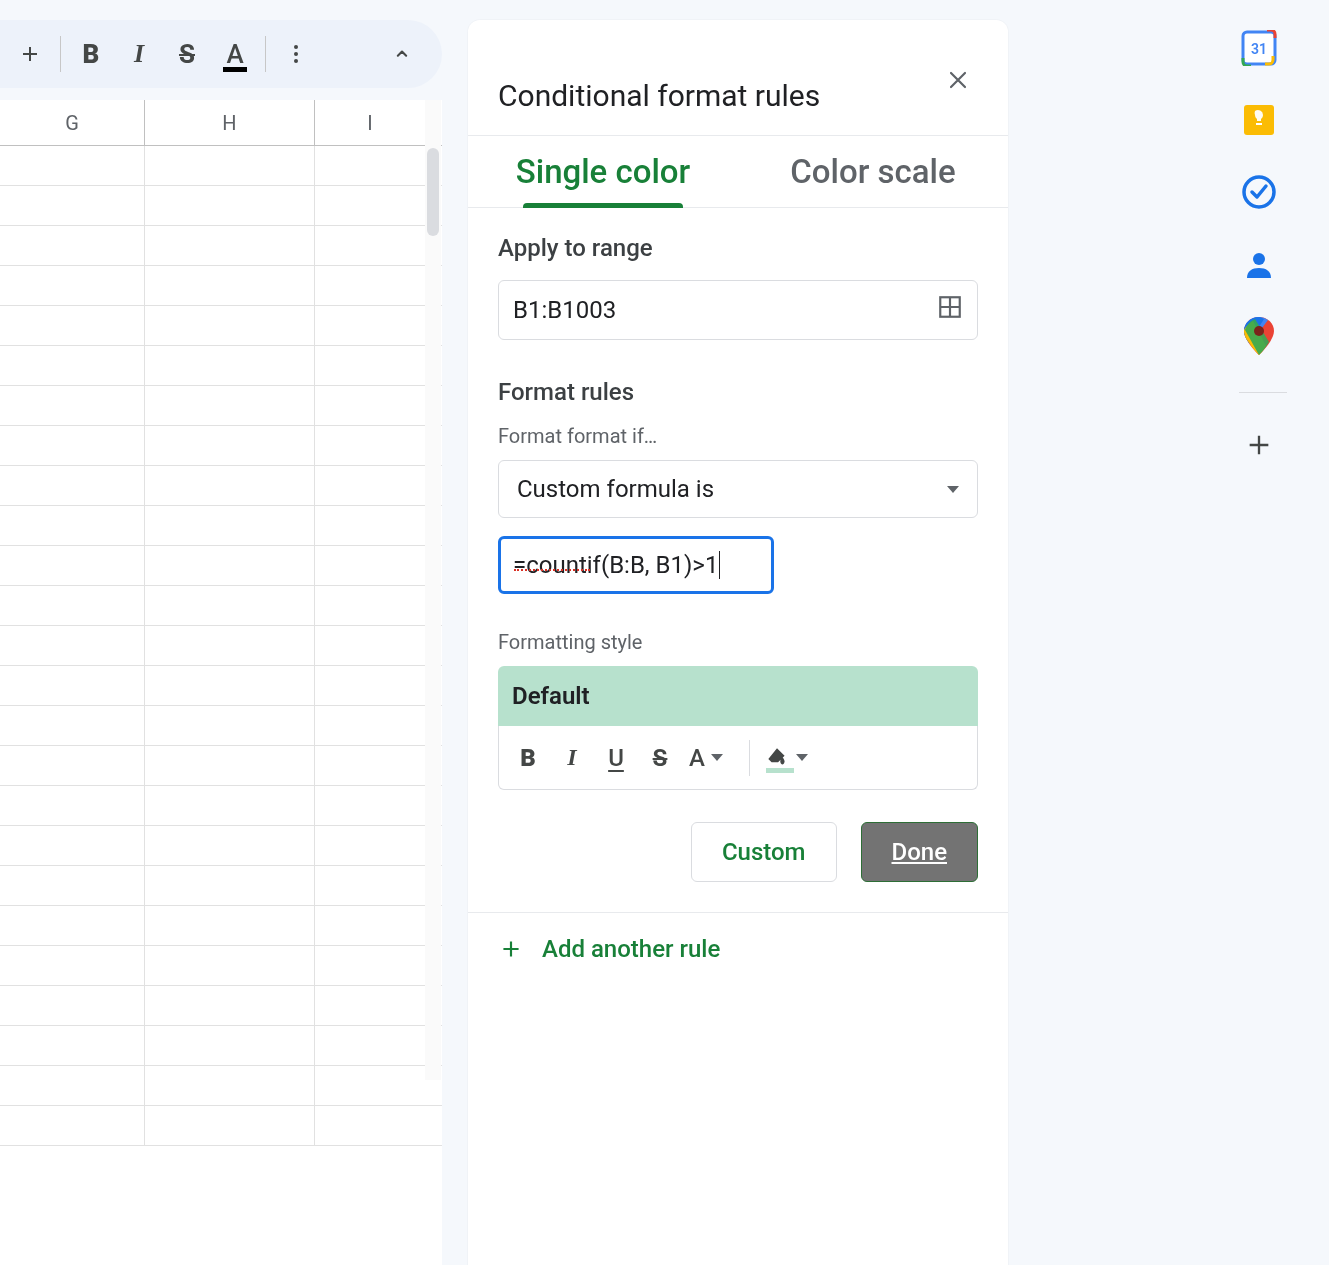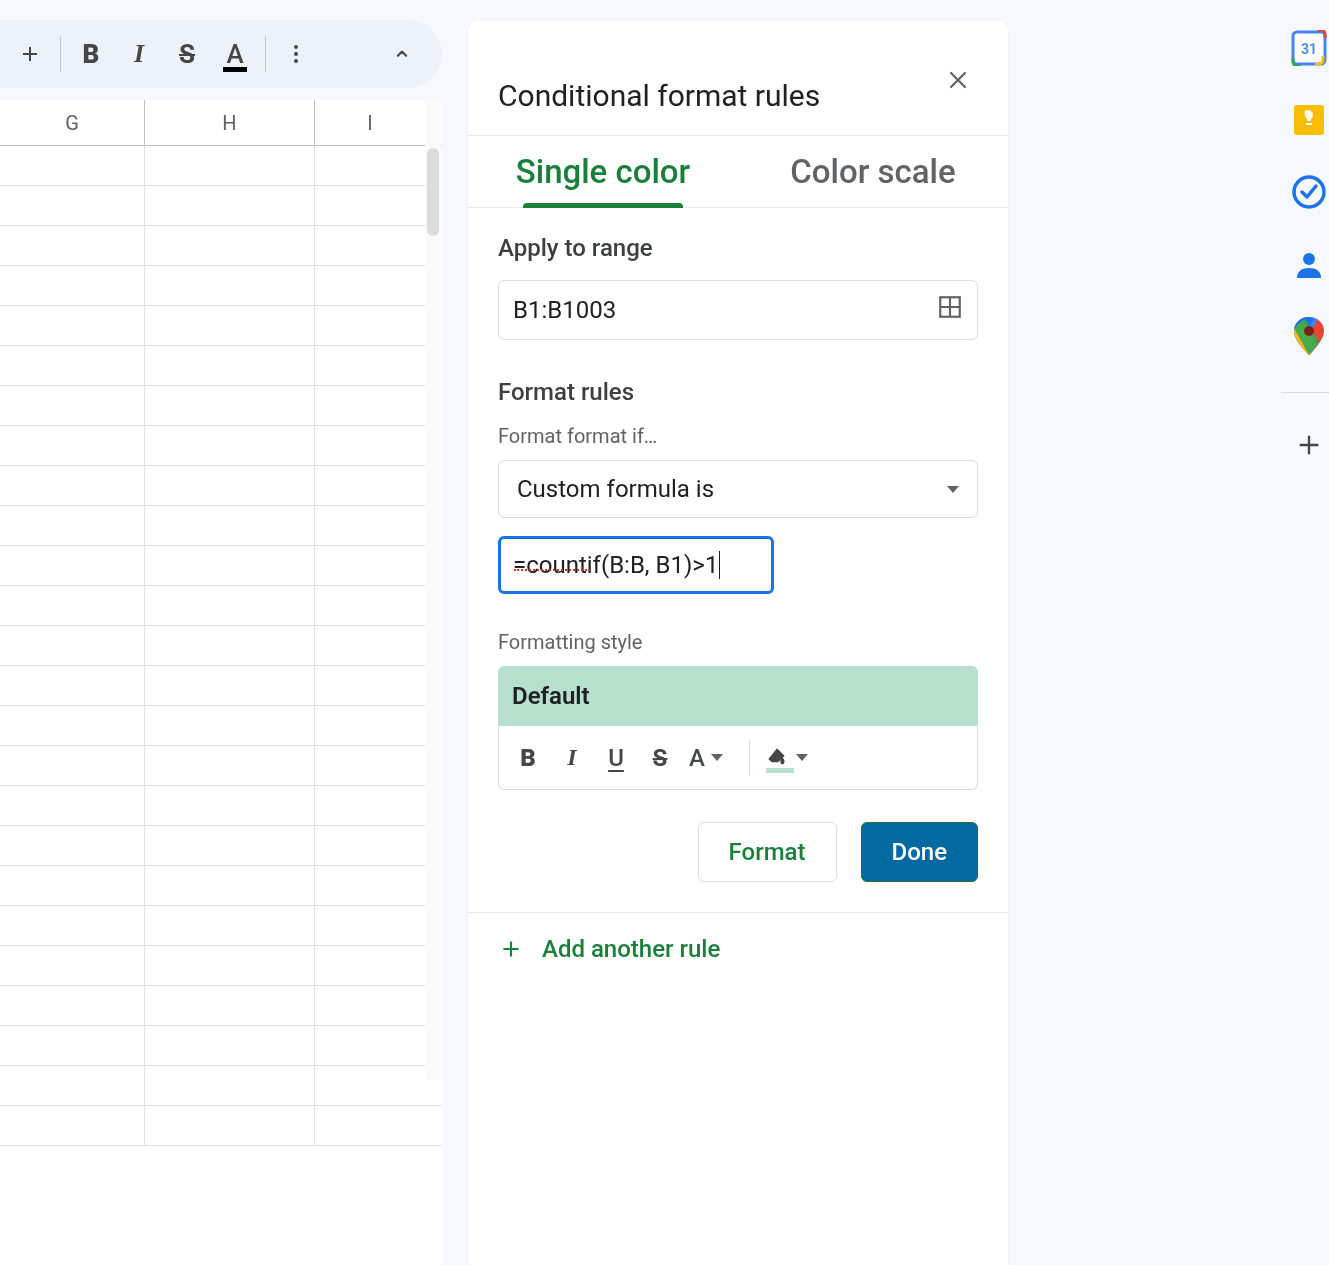--- a/index.html
+++ b/index.html
@@ -290,21 +290,21 @@
     height: 60px;
     padding: 0 30px;
     border-radius: 6px;
     font-size: 24px;
     font-weight: 500;
     display: flex;
     align-items: center;
     cursor: pointer;
   }
   .btn-cancel { border: 1px solid #dadce0; color: #188038; background: #fff; }
-  .btn-done { background: #0369a1; color: #fff; border: 1px solid #2d6e36; }
+  .btn-done { background: #737373; color: #fff; border: 1px solid #2d6e36; text-decoration: underline; }
 
   .panel-footer {
     border-top: 1px solid #e8eaed;
     padding: 22px 30px;
   }
   .add-rule {
     display: flex;
     align-items: center;
     gap: 18px;
     font-size: 24px;
@@ -316,21 +316,21 @@
   
   .right-sidebar {
     position: absolute;
     top: 14px;
     right: 0;
     width: 90px;
     bottom: 0;
     background: #f5f8fc;
     display: flex;
     flex-direction: column;
-    align-items: flex-end;
+    align-items: flex-start;
     gap: 32px;
     padding-top: 14px;
   }
   .rs-icon {
     width: 40px;
     height: 40px;
     display: flex;
     align-items: center;
     justify-content: center;
     cursor: pointer;
@@ -582,21 +582,21 @@
           <svg width="26" height="26" viewBox="0 0 24 24">
               <path d="M12 3l7 7-6 6H7l-3-3 8-10zm7 12c0 1.5-1 3-2 3s-2-1.5-2-3 2-4 2-4 2 2.5 2 4z" fill="currentColor"></path>
             </svg>
           <div class="fill-underline"></div>
         </div>
         <div class="triangle-down" style="margin-left:4px"></div>
       </div>
     </div>
 
     <div class="action-row">
-      <div class="btn btn-cancel">Format</div>
+      <div class="btn btn-cancel">Custom</div>
       <div class="btn btn-done">Done</div>
     </div>
   </div>
 
   <div class="panel-footer">
     <div class="add-rule">
       <svg width="26" height="26" viewBox="0 0 24 24">
           <path d="M11 5h2v6h6v2h-6v6h-2v-6H5v-2h6z" fill="currentColor"></path>
         </svg>
       <span>Add another rule</span>

